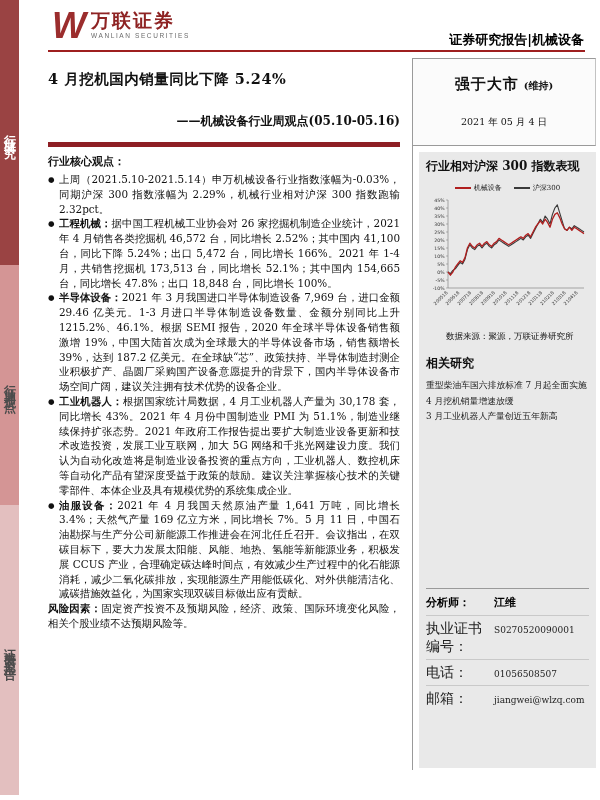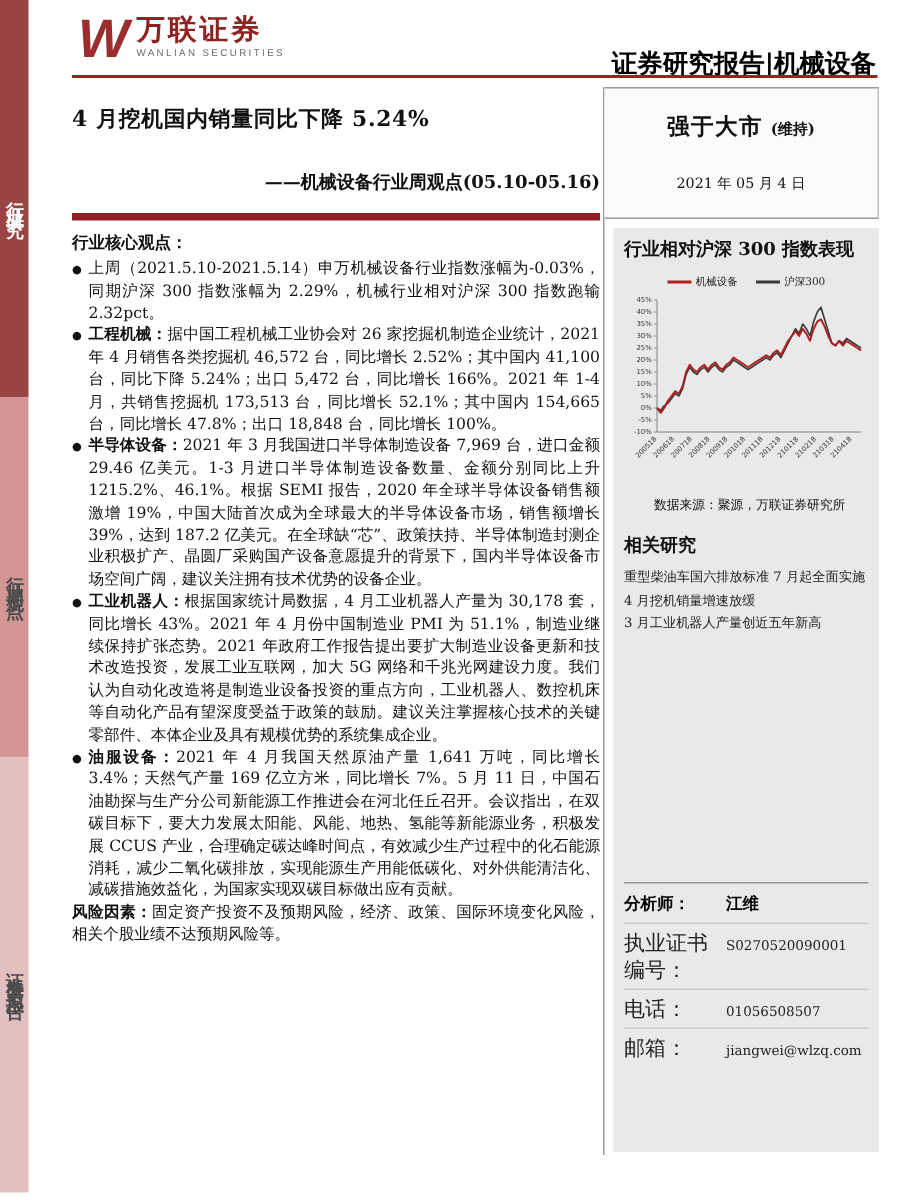--- a/index.html
+++ b/index.html
@@ -18,38 +18,38 @@
   .seg-2 { height:240px; background:#d49595; } .seg-2 span { color:#4c4c4c; }
   .seg-3 { height:290px; background:#e3bfbf; } .seg-3 span { color:#4c4c4c; }
 
   
   .logo { position:absolute; left:52px; top:9px; display:flex; align-items:flex-start; }
   .logo-w { font-family:"Liberation Sans",sans-serif; font-style:italic; font-weight:bold;
             font-size:36px; line-height:34px; color:#9b2d2d; margin-right:5px; }
   .logo-cn { font-size:19px; font-weight:bold; color:#8e2323; letter-spacing:2px; line-height:22px; }
   .logo-en { font-family:"Liberation Sans",sans-serif; font-size:6.5px; color:#6b6b6b;
              letter-spacing:1.6px; line-height:9px; }
-  .hdr-right { position:absolute; right:16px; top:31px; font-size:17px; font-weight:bold; color:#000; }
+  .hdr-right { position:absolute; right:16px; top:31px; font-size:13px; font-weight:bold; color:#000; }
   .hdr-line { position:absolute; left:48px; top:50px; width:537px; height:2px; background:#9e1f1f; }
 
   
   .left-col { position:absolute; left:48px; top:62px; width:352px; }
   .doc-title { font-size:14.5px; font-weight:bold; margin-top:8px; letter-spacing:.5px; }
   .doc-subtitle { text-align:right; font-size:12px; font-weight:bold; margin-top:24px; }
   .red-bar { margin-top:12px; height:5px; background:#8e1f24; }
   .core-heading { margin-top:7px; font-size:11px; font-weight:bold; }
   .bullets { list-style:none; margin-top:3px; }
   .bullets li { position:relative; padding-left:11px; font-size:10.4px; line-height:14.8px;
                 text-align:justify; }
   .bullets li::before { content:"●"; position:absolute; left:0; top:1px; font-size:7.5px; }
   .bullets b, .risk b { font-weight:bold; }
   .risk { font-size:10.4px; line-height:14.8px; text-align:justify; }
 
   
-  .right-col { position:absolute; left:402px; top:58px; width:184px; height:712px;
+  .right-col { position:absolute; left:412px; top:58px; width:184px; height:712px;
                border-left:1px solid #9a9a9a; }
   .rating-box { height:88px; border-top:1px solid #9a9a9a; border-bottom:1px solid #9a9a9a;
                 border-right:1px solid #c2c2c2; background:#fbfbfb; text-align:center; }
   .rating-line { margin-top:15px; }
   .rating-label { font-size:15px; font-weight:bold; letter-spacing:1px; }
   .rating-status { font-size:10px; font-weight:bold; }
   .rating-date { margin-top:22px; font-size:9.5px; }
 
   .panel { position:relative; margin-top:6px; margin-left:6px; width:177px; height:616px;
            background:#e9e9e9; padding:6px 7px 0 7px; }

